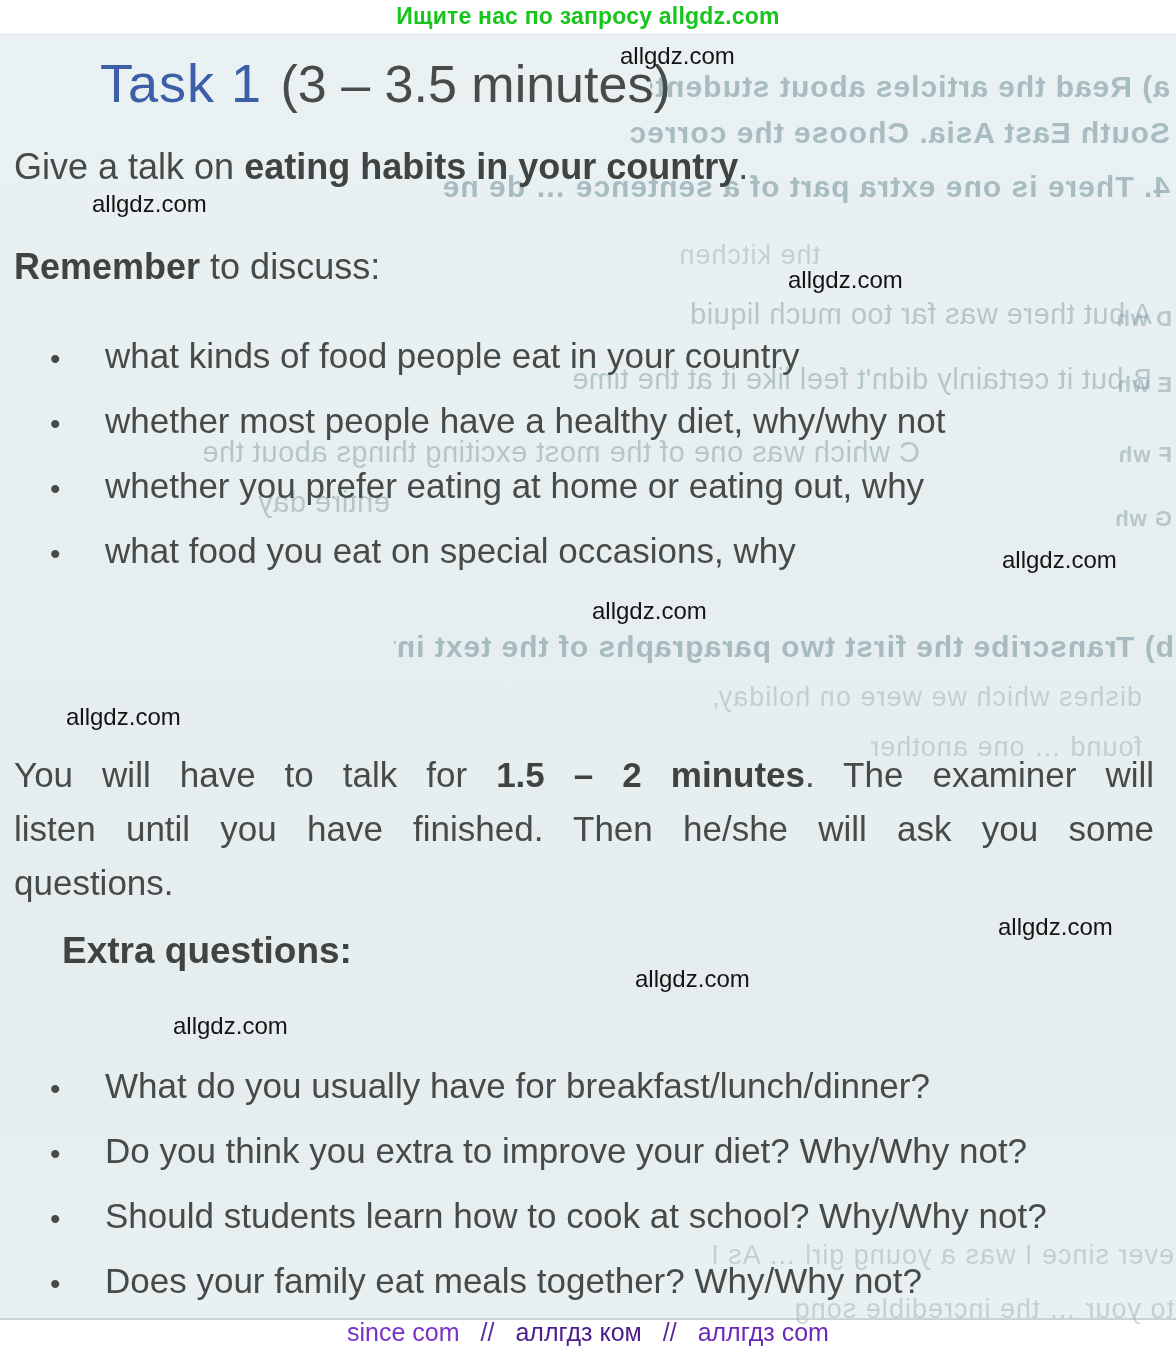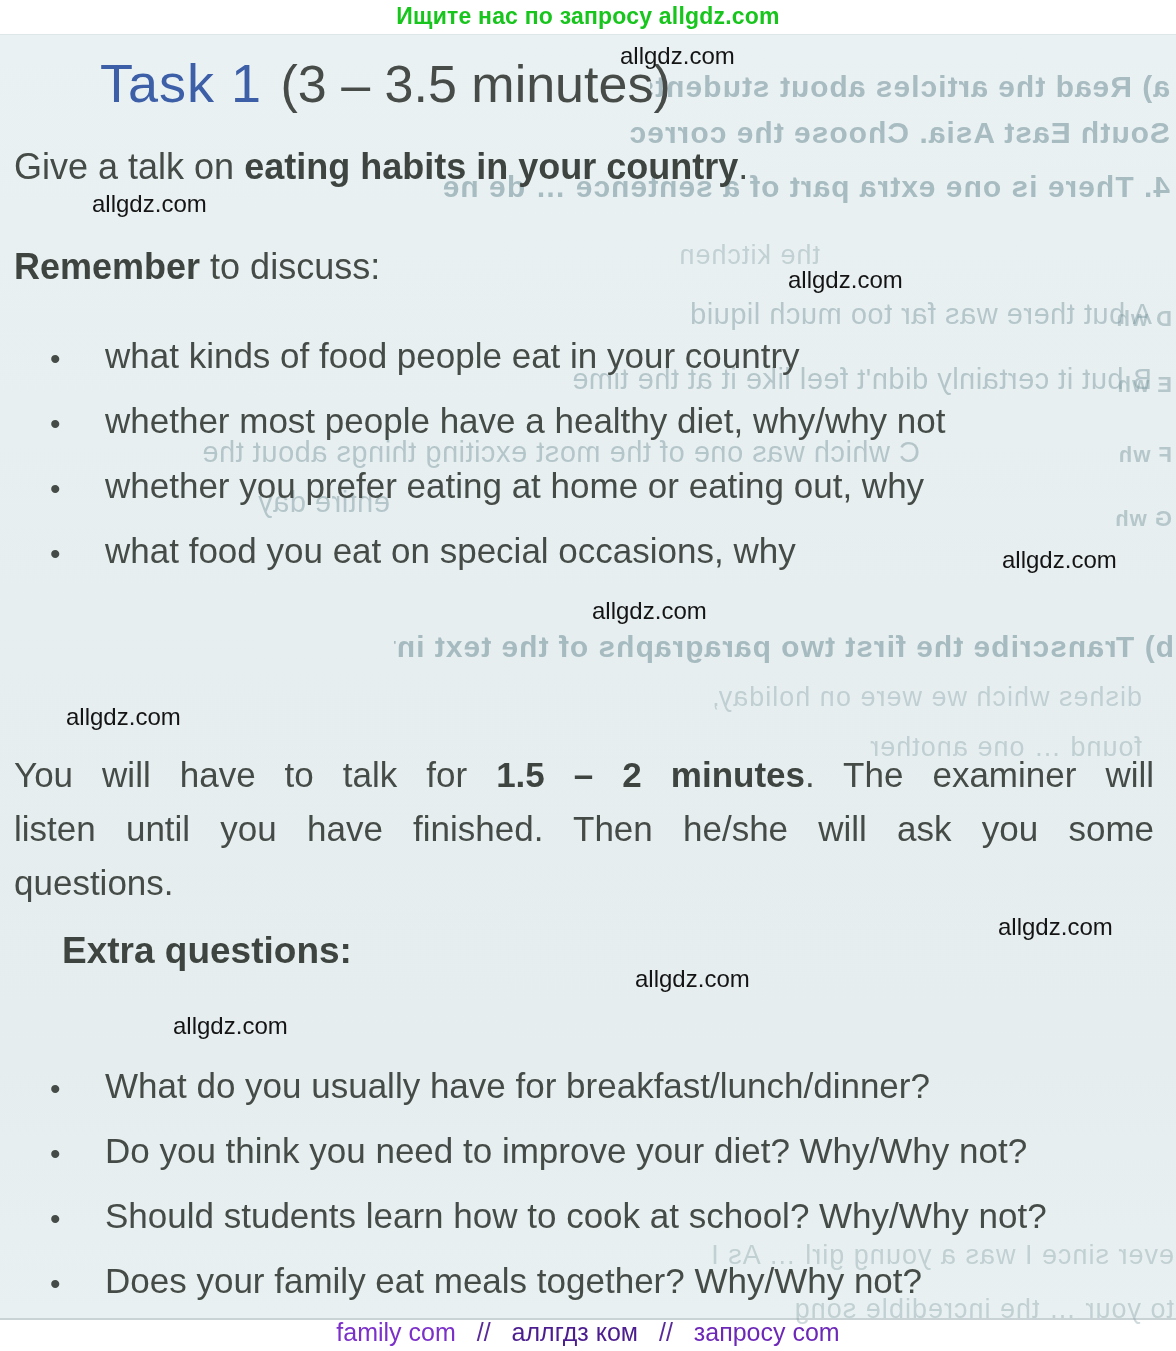--- a/index.html
+++ b/index.html
@@ -137,21 +137,21 @@
 
   <div class="line extra-heading">Extra questions:</div>
 
   <div class="bullets extra">
     <div class="bullet-item">
       <span class="dot">•</span>
       <span>What do you usually have for breakfast/lunch/dinner?</span>
     </div>
     <div class="bullet-item">
       <span class="dot">•</span>
-      <span>Do you think you need to improve your diet? Why/Why not?</span>
+      <span>Do you think you extra to improve your diet? Why/Why not?</span>
     </div>
     <div class="bullet-item">
       <span class="dot">•</span>
       <span>Should students learn how to cook at school? Why/Why not?</span>
     </div>
     <div class="bullet-item">
       <span class="dot">•</span>
       <span>Does your family eat meals together? Why/Why not?</span>
     </div>
   </div>
@@ -160,20 +160,20 @@
   <div class="wm" style="left:92px;top:190px;">allgdz.com</div>
   <div class="wm" style="left:788px;top:266px;">allgdz.com</div>
   <div class="wm" style="left:1002px;top:546px;">allgdz.com</div>
   <div class="wm" style="left:592px;top:597px;">allgdz.com</div>
   <div class="wm" style="left:66px;top:703px;">allgdz.com</div>
   <div class="wm" style="left:998px;top:913px;">allgdz.com</div>
   <div class="wm" style="left:635px;top:965px;">allgdz.com</div>
   <div class="wm" style="left:173px;top:1012px;">allgdz.com</div>
 
   <div class="footer">
-    <span class="seg0">family com</span>
+    <span class="seg0">since com</span>
     <span class="sep">//</span>
     <span class="seg1">аллгдз ком</span>
     <span class="sep">//</span>
-    <span class="seg2">запросу com</span>
+    <span class="seg2">аллгдз com</span>
   </div>
 
 </div>
 
 </body></html>

